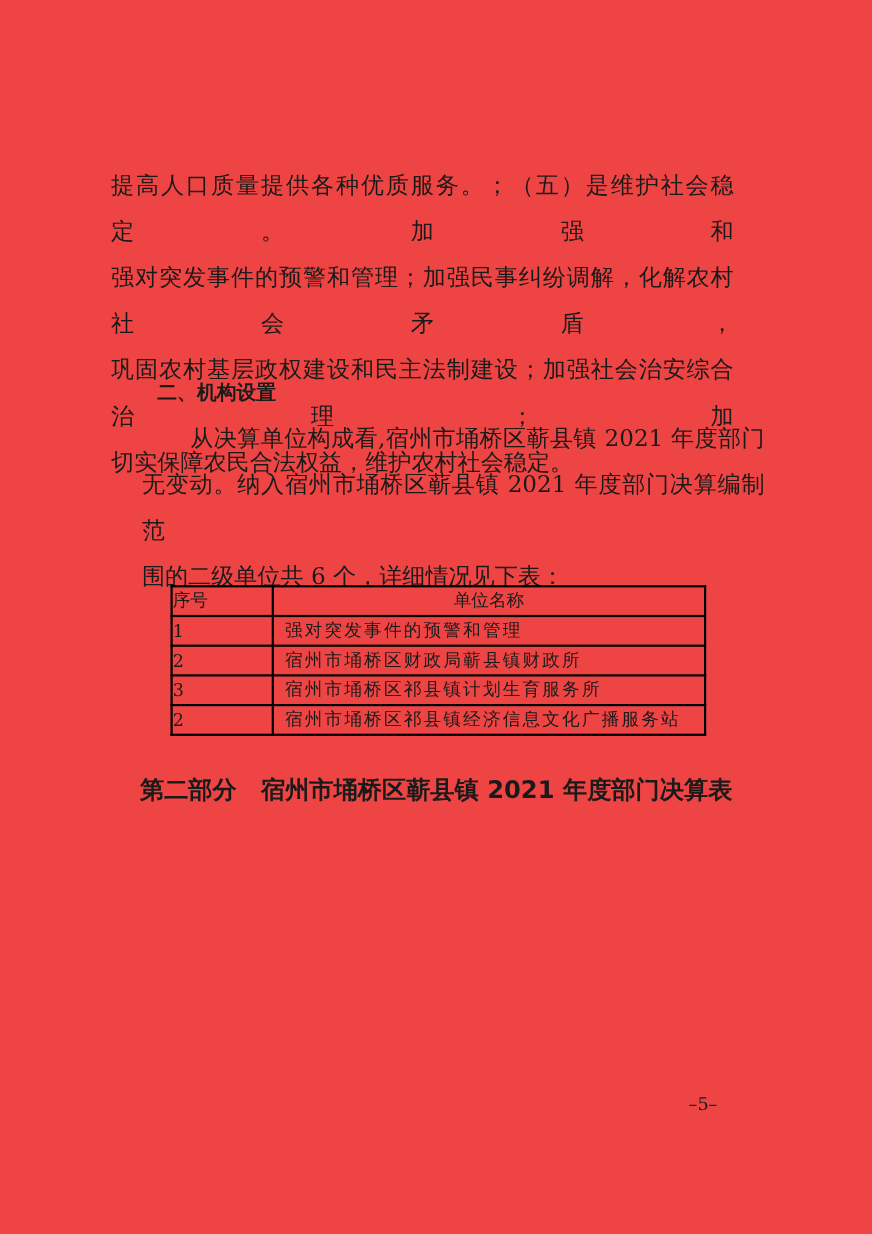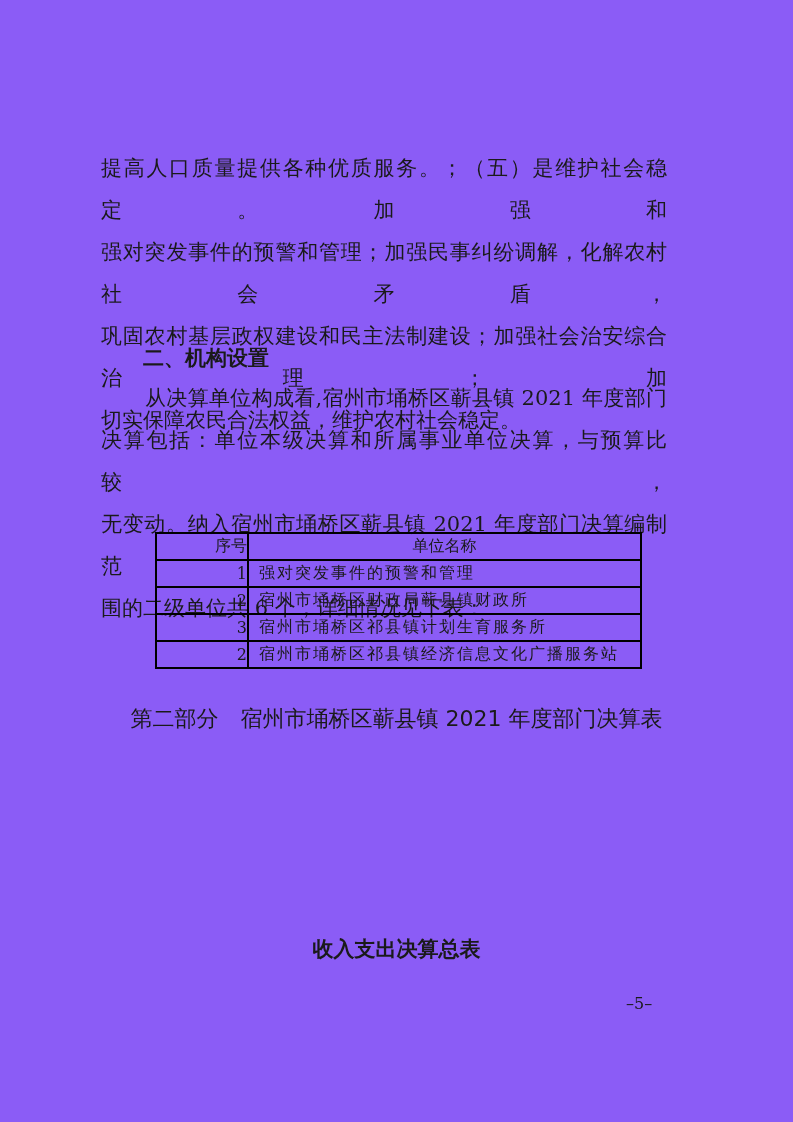--- a/index.html
+++ b/index.html
@@ -1,20 +1,20 @@
 <!DOCTYPE html>
 <html><head>
 <meta charset="utf-8">
 <style>
   html,body{margin:0;padding:0;background:#888;}
   .page{
     position:relative;
     width:793px;height:1122px;
     margin:0 auto;
-    background:#8b5cf6;
+    background:#ef4444;
     color:#1a1a1a;
     font-family:"DejaVu Serif","Liberation Serif",serif;
     overflow:hidden;
   }
   
   .para{
     position:absolute;
     left:101px;
     width:566px;
     font-size:21px;
@@ -23,57 +23,57 @@
   }
   .para .line{white-space:nowrap;}
   .para .line.j{
     white-space:normal;
     text-align:justify;
     text-align-last:justify;
     -moz-text-align-last:justify;
     text-justify:inter-character;
   }
   .para1{top:147px;}
-  .para2{top:377px;}
+  .para2{top:377px;margin-left:28px;}
   .indent{padding-left:44px;}
   .sec-heading{
     position:absolute;
     left:143px;top:346px;
     font-family:"DejaVu Sans","Liberation Sans",sans-serif;
     font-weight:700;
-    font-size:21px;
+    font-size:18px;
     line-height:24px;
   }
   table.unit-table{
     position:absolute;
     left:155px;top:532px;
     width:481px;
     border-collapse:collapse;
     font-size:16px;
     table-layout:fixed;
   }
   .unit-table th,.unit-table td{
     border:2px solid #000;
     height:25px;
     padding:0;
     font-weight:normal;
     overflow:hidden;
   }
-  .unit-table .col-no{width:90px;text-align:right;}
+  .unit-table .col-no{width:90px;text-align:left;}
   .unit-table .col-name{width:391px;}
   .unit-table th.col-name{text-align:center;margin-left:16px;}
   .unit-table td.col-name{text-align:left;padding-left:10px;letter-spacing:2px;}
   .unit-table td.col-no{letter-spacing:0;}
   .part2-heading{
     position:absolute;
     left:0;top:705px;
     width:793px;
     text-align:center;
     font-family:"DejaVu Sans","Liberation Sans",sans-serif;
-    font-weight:400;
+    font-weight:700;
     font-size:22px;
     line-height:28px;
   }
   .table-title{
     position:absolute;
     left:0;top:936px;
     width:793px;
     text-align:center;
     font-family:"DejaVu Sans","Liberation Sans",sans-serif;
     font-weight:700;
@@ -96,21 +96,20 @@
     <div class="line j">提高人口质量提供各种优质服务。；（五）是维护社会稳定。加强和</div>
     <div class="line j">强对突发事件的预警和管理；加强民事纠纷调解，化解农村社会矛盾，</div>
     <div class="line j">巩固农村基层政权建设和民主法制建设；加强社会治安综合治理；加</div>
     <div class="line">切实保障农民合法权益，维护农村社会稳定。</div>
   </div>
 
   <div class="sec-heading">二、机构设置</div>
 
   <div class="para para2">
     <div class="line j indent">从决算单位构成看,宿州市埇桥区蕲县镇 2021 年度部门</div>
-    <div class="line j">决算包括：单位本级决算和所属事业单位决算，与预算比较，</div>
     <div class="line j">无变动。纳入宿州市埇桥区蕲县镇 2021 年度部门决算编制范</div>
     <div class="line">围的二级单位共 6 个，详细情况见下表：</div>
   </div>
 
   <table class="unit-table">
     <thead>
       <tr>
         <th class="col-no">序号</th>
         <th class="col-name">单位名称</th>
       </tr>
@@ -130,17 +129,16 @@
       </tr>
       <tr>
         <td class="col-no">2</td>
         <td class="col-name">宿州市埇桥区祁县镇经济信息文化广播服务站</td>
       </tr>
     </tbody>
   </table>
 
   <div class="part2-heading">第二部分　宿州市埇桥区蕲县镇 2021 年度部门决算表</div>
 
-  <div class="table-title">收入支出决算总表</div>
 
   <div class="page-number">–5–</div>
 
 </div>
 
 </body></html>

